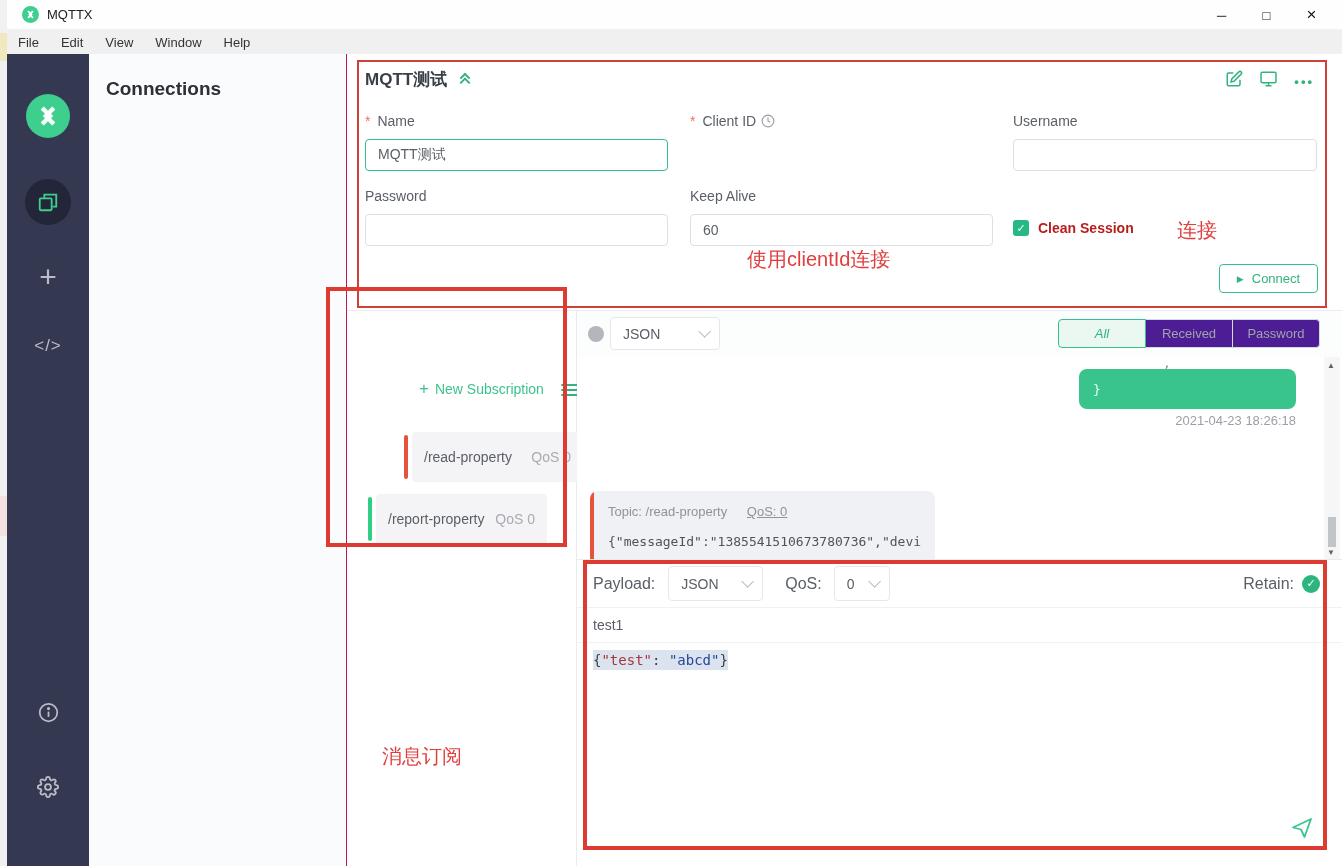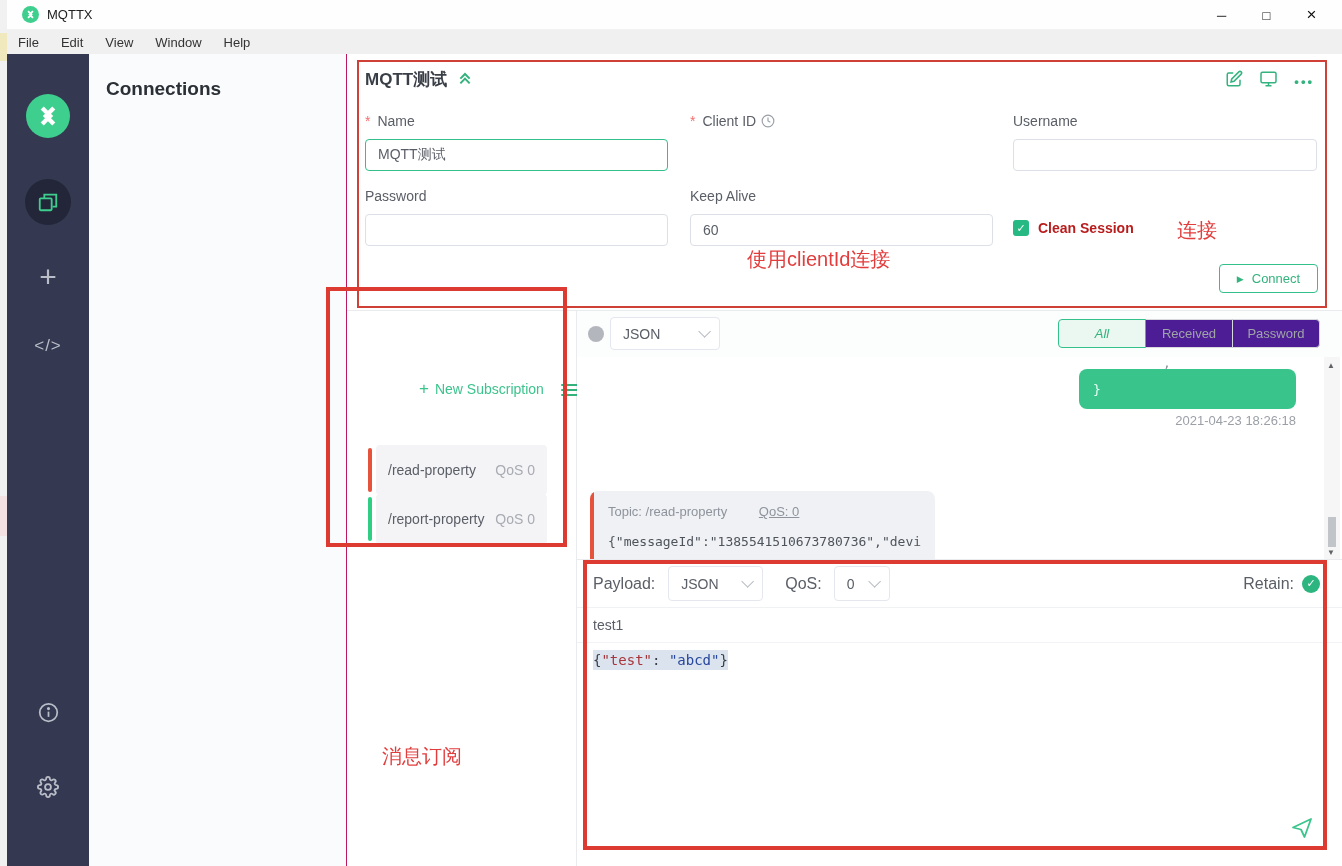--- a/index.html
+++ b/index.html
@@ -96,21 +96,21 @@
   .subcol { position:absolute; left:0; top:257px; width:230px; height:555px; border-right:1px solid #e9ebee; background:#fff; }
   .newsub { position:absolute; left:72px; top:68px; font-size:14px; color:#3cc48d; display:flex; align-items:center; gap:6px; }
   .newsub .plus { font-size:17px; }
   .listic { position:absolute; left:214px; top:70px; width:17px; }
   .listic div { height:2px; background:#34b27c; margin:3px 0; border-radius:1px; }
   .sub-item { position:absolute; left:21px; width:179px; height:50px; display:flex; align-items:center; }
   .sub-item .bar { width:4px; height:44px; border-radius:2px; flex:none; }
   .sub-item .body { margin-left:4px; flex:1; height:50px; background:#f4f4f6; border-radius:4px;
     display:flex; align-items:center; font-size:14px; color:#5a5e66; padding:0 12px; }
   .sub-item .qos { margin-left:auto; color:#a8abb2; }
-  .sub1 { top:134px; } .sub2 { top:183px; }
+  .sub1 { top:121px;margin-left:36px; } .sub2 { top:183px; }
   .bar-red { background:#e5533d; } .bar-green { background:#30ce85; }
 
   
   .msgarea { position:absolute; left:230px; top:257px; width:765px; height:248px; background:#fff; }
   .msg-toolbar { position:absolute; left:0; top:0; width:765px; height:46px; background:#fcfdfd; }
   .gray-dot-ic { position:absolute; left:11px; top:15px; width:16px; height:16px; border-radius:50%; background:#b3b6bd; }
   .sel-box { border:1px solid #e4e7ed; border-radius:4px; background:#fff; font-size:14px; color:#5a5e66;
     display:flex; align-items:center; justify-content:space-between; padding:0 12px; }
   .fmt-sel { position:absolute; left:33px; top:6px; width:110px; height:33px; }
   .chev { width:9px; height:9px; border-right:1.5px solid #b9bdc4; border-bottom:1.5px solid #b9bdc4;
@@ -131,21 +131,21 @@
     font-size:13px; color:#8a8f98; padding-left:84px; }
   .pub-bubble { position:absolute; right:46px; top:58px; width:217px; height:40px; background:#39c48c;
     border-radius:8px; color:#eafff5; font-family:"DejaVu Sans Mono", monospace; font-size:13px;
     display:flex; align-items:center; padding-left:14px; }
   .ts1 { position:absolute; right:46px; top:102px; font-size:13px; color:#9b9fa6; }
 
   .recv-bubble { position:absolute; left:13px; top:180px; width:345px; height:96px; background:#eff1f4;
     border-radius:8px; overflow:hidden; }
   .recv-bubble .lbar { position:absolute; left:0; top:0; width:4px; height:96px; background:#e5533d; }
   .recv-meta { position:absolute; left:18px; top:13px; font-size:13px; color:#8e939c; }
-  .recv-meta .qos { margin-left:28px;text-decoration:underline; }
+  .recv-meta .qos { margin-left:16px;text-decoration:underline; }
   .recv-pay { position:absolute; left:18px; top:38px; width:315px; font-family:"DejaVu Sans Mono", monospace;
     font-size:13px; line-height:25px; color:#4f545c; word-break:break-all; }
   .ts2 { position:absolute; left:13px; top:283px; font-size:13px; color:#9b9fa6; }
 
   
   .pubpanel { position:absolute; left:230px; top:505px; width:765px; height:307px; background:#fff; border-top:1px solid #e9ebee; }
   .pub-toolbar { position:absolute; left:0; top:0; width:765px; height:48px; border-bottom:1px solid #f0f1f3;
     display:flex; align-items:center; }
   .pub-lbl { font-size:16px; color:#5a5e66; }
   .lbl-payload { margin-left:16px; }

